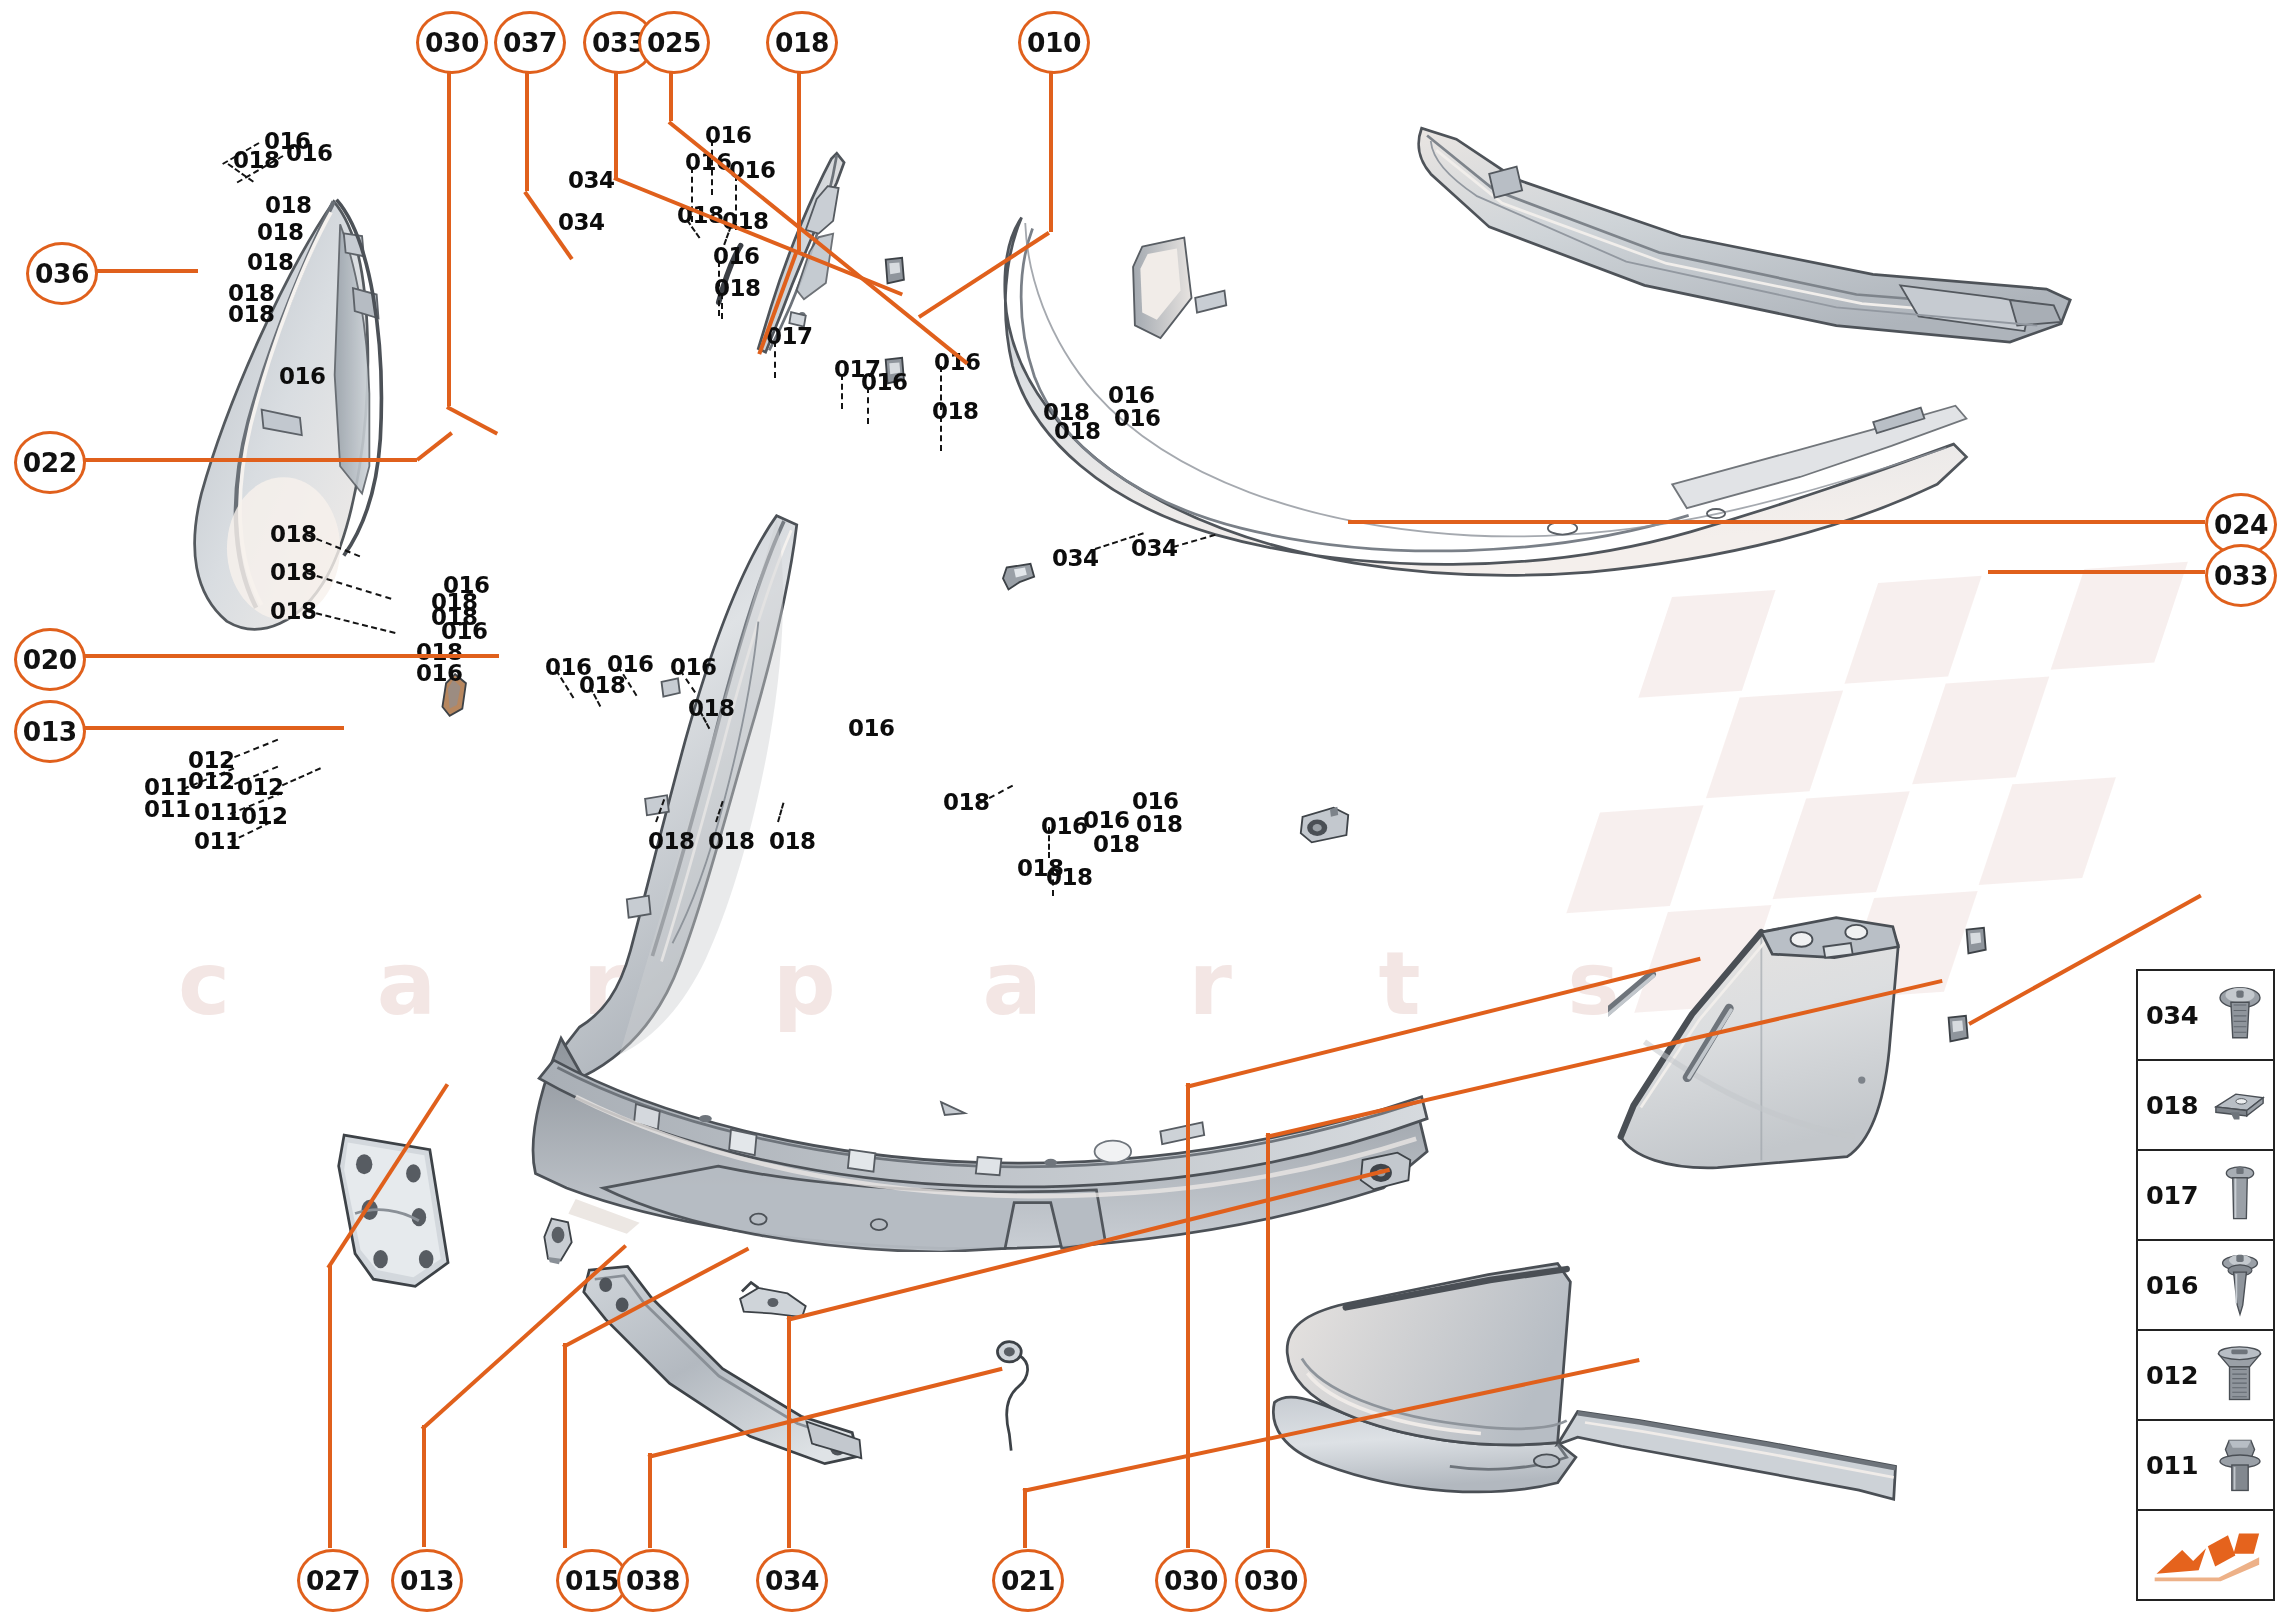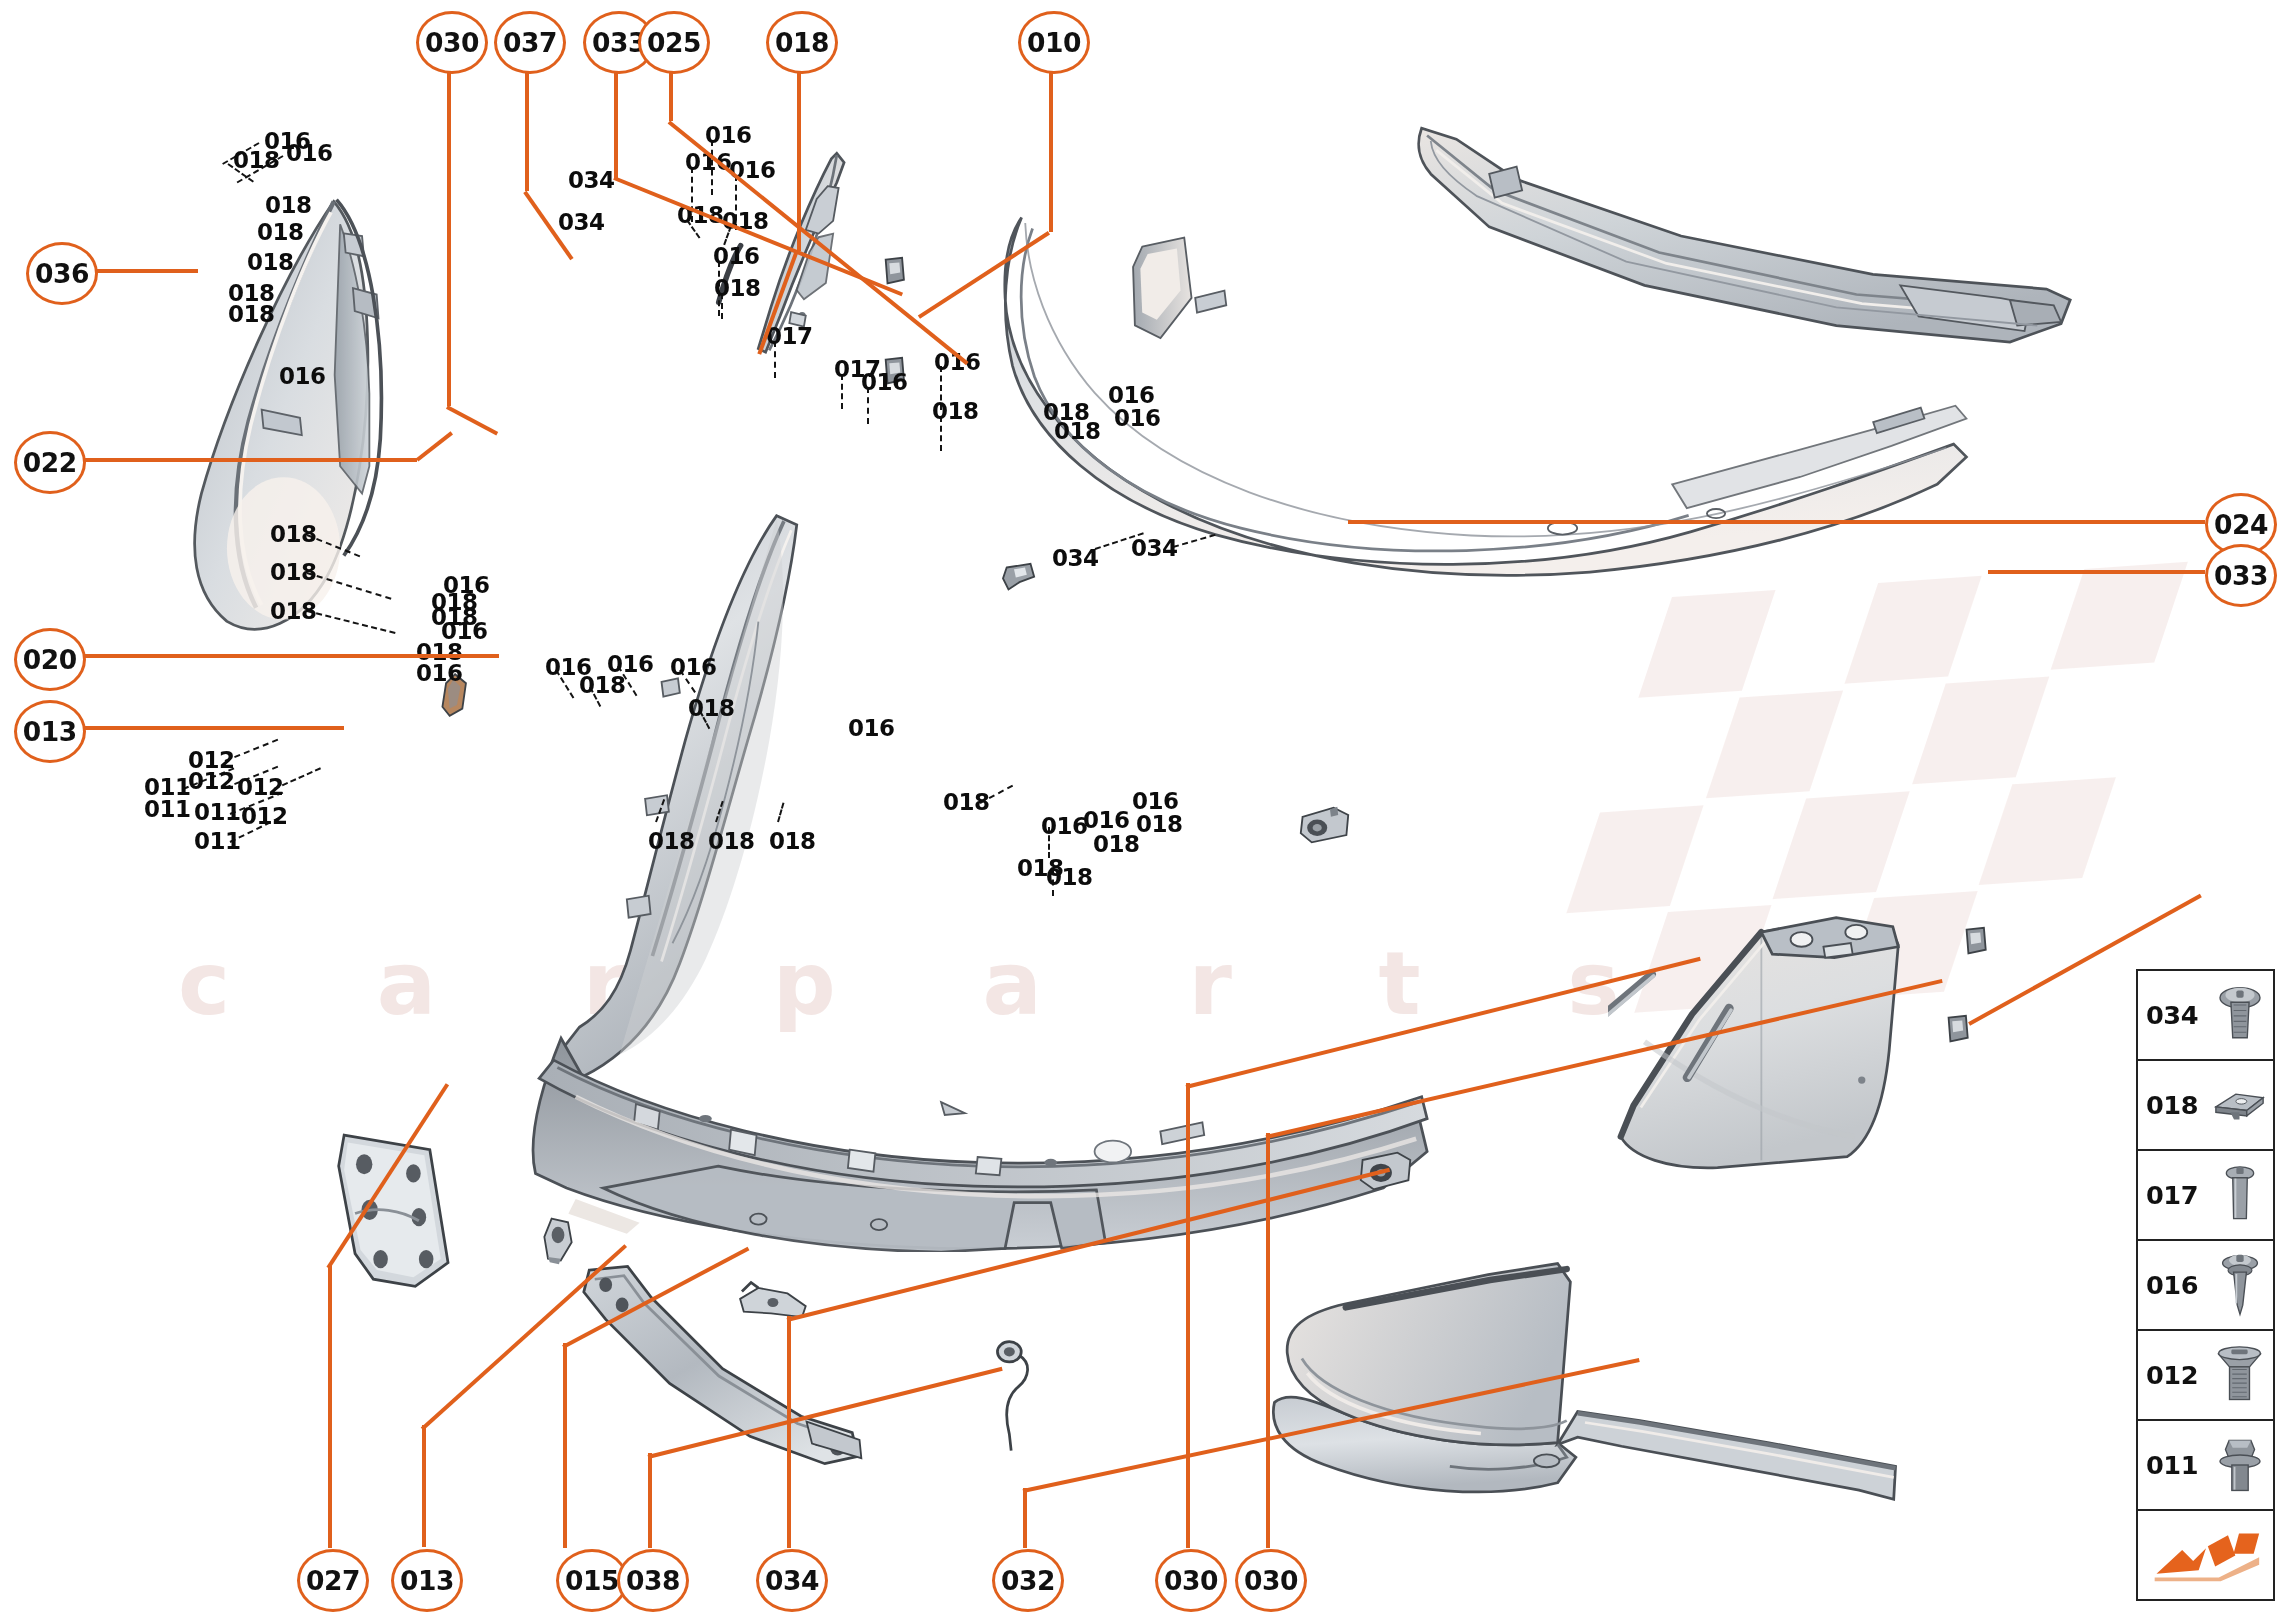--- a/index.html
+++ b/index.html
@@ -402,21 +402,21 @@
       <div class="cal" style="left: 13.7px; top: 431px;">022</div>
       <div class="cal" style="left: 13.7px; top: 628px;">020</div>
       <div class="cal" style="left: 13.7px; top: 700px;">013</div>
       <div class="cal" style="left: 2205px; top: 493px;">024</div>
       <div class="cal" style="left: 2205px; top: 544px;">033</div>
       <div class="cal" style="left: 297px; top: 1549px;">027</div>
       <div class="cal" style="left: 391px; top: 1549px;">013</div>
       <div class="cal" style="left: 556px; top: 1549px;">015</div>
       <div class="cal" style="left: 617px; top: 1549px;">038</div>
       <div class="cal" style="left: 756px; top: 1549px;">034</div>
-      <div class="cal" style="left: 992px; top: 1549px;">032</div>
+      <div class="cal" style="left: 992px; top: 1549px;">021</div>
       <div class="cal" style="left: 1155px; top: 1549px;">030</div>
       <div class="cal" style="left: 1235px; top: 1549px;">030</div>
     </div>
 
   <div id="dash-layer">
       <div class="dash" style="left: 259px; top: 142px; width: 42px; transform: rotate(150deg);"></div>
       <div class="dash" style="left: 283px; top: 155px; width: 53px; transform: rotate(150deg);"></div>
       <div class="dash" style="left: 228px; top: 163px; width: 31px; transform: rotate(35deg);"></div>
       <div class="dash" style="left: 261px; top: 207px; transform: rotate(190deg);"></div>
       <div class="dash" style="left: 254px; top: 234px; transform: rotate(195deg);"></div>

